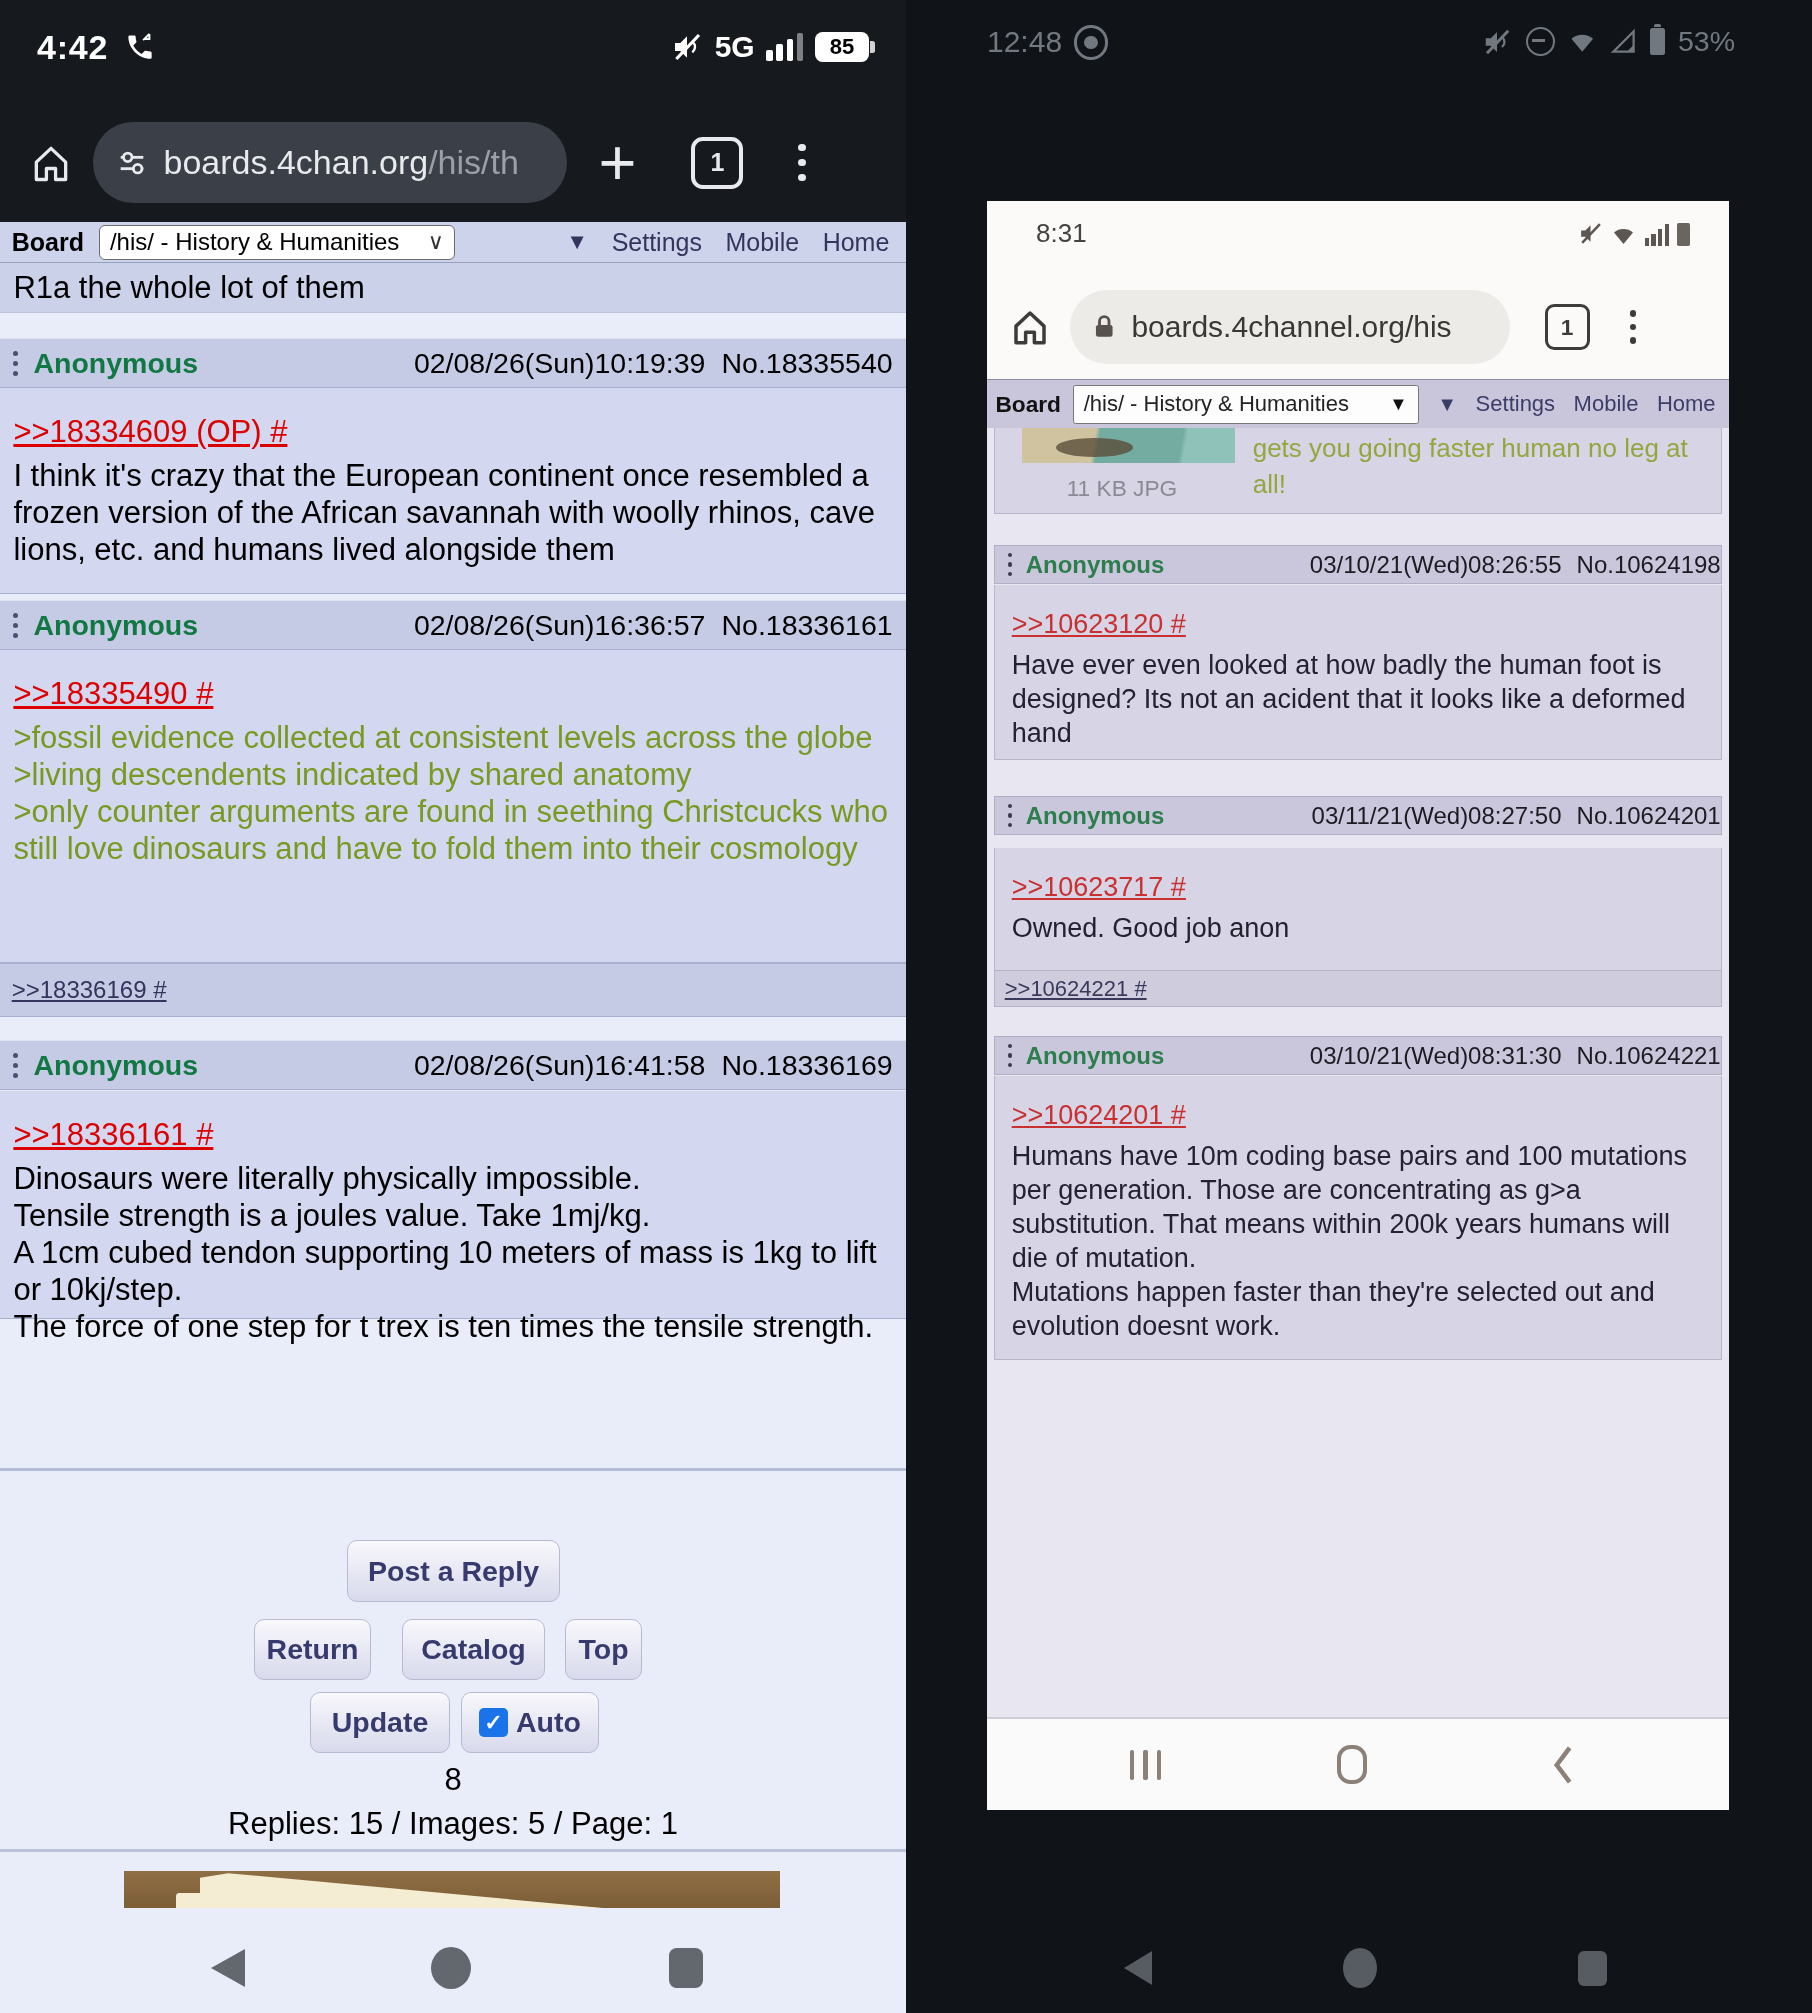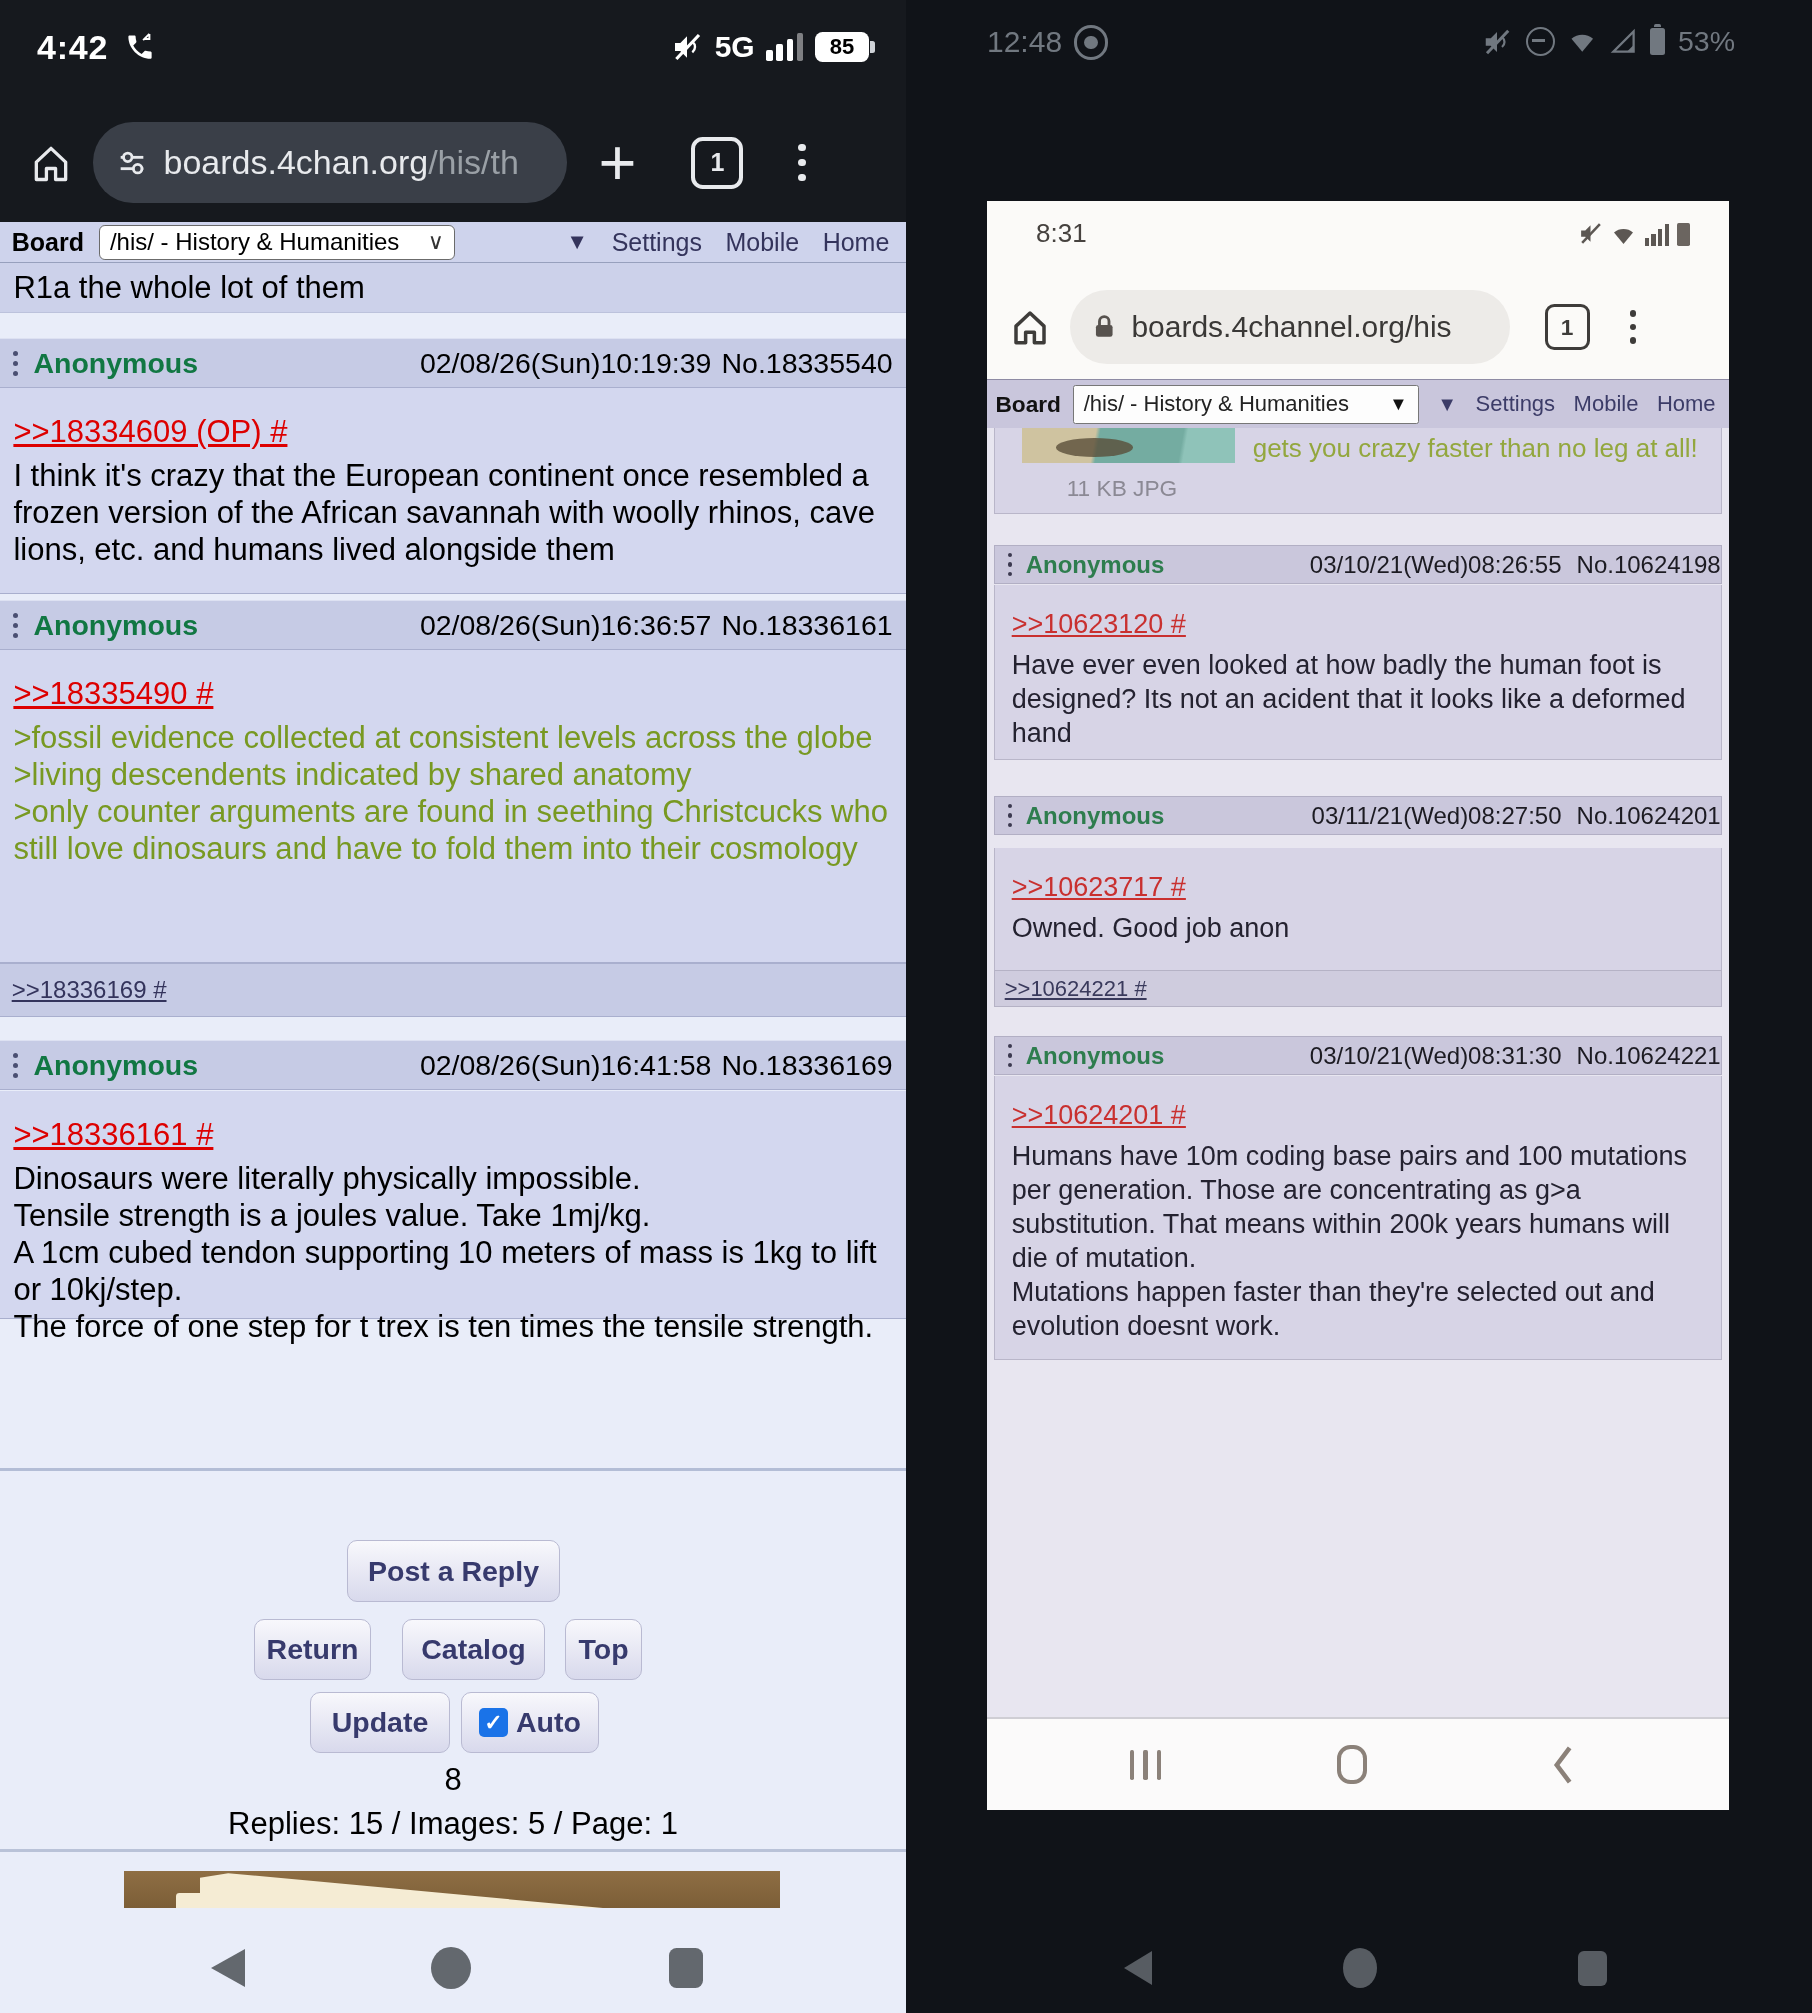--- a/index.html
+++ b/index.html
@@ -41,21 +41,21 @@
   .b-links{margin-left:auto;display:flex;align-items:center;gap:23.5px;padding-right:6.7px;}
   .b-links .tri{color:#34345c;font-size:22px;}
   .b-link{color:#34345c;font-size:25px;}
   .l-optail{left:0;top:263px;width:906px;height:50px;background:#ccd1ea;border-bottom:1.7px solid #bcc2dc;
             font-size:31px;color:#000;padding:6.7px 0 0 13.4px;box-sizing:border-box;}
   .p-header{width:906px;background:#c6cbe5;border-top:1.7px solid #dde1f2;border-bottom:1.7px solid #a9afce;
             display:flex;align-items:center;box-sizing:border-box;}
   .pdots{display:flex;flex-direction:column;gap:5px;margin:0 0 0 13.4px;}
   .pdots i{width:5px;height:5px;border-radius:50%;background:#4a4f72;}
   .pname{margin-left:15px;font-weight:bold;color:#117743;}
-  .pdate{margin-left:auto;color:#000;display:flex;gap:10px;padding-right:13.4px;white-space:nowrap;}
+  .pdate{margin-left:auto;color:#000;display:flex;gap:16px;padding-right:13.4px;white-space:nowrap;}
   .l-ph{left:0;height:50px;font-size:28.5px;}
   .l-ph .pname{font-size:28.5px;}
   .p-body{left:0;width:906px;background:#d3d7ef;border-bottom:1.7px solid #a9afce;box-sizing:border-box;
           padding:25px 17px 0 13.4px;font-size:31px;line-height:37px;color:#000;}
   .quote{color:#dd0000;text-decoration:underline;display:inline-block;margin-bottom:6.7px;}
   .green{color:#789922;}
   .bl-row{left:0;width:906px;height:54px;background:#c6cbe5;border-top:1.7px solid #a9afce;border-bottom:1.7px solid #a9afce;
           display:flex;align-items:center;padding-left:11.7px;box-sizing:border-box;}
   .bl-link{font-size:24px;color:#34345c;text-decoration:underline;}
   .hr{left:0;width:906px;height:2.5px;background:#b3bdd6;}
@@ -399,21 +399,21 @@
       </div>
     </div>
 
     <div class="abs i-page">
 
       <div class="ip-block" style="top:0;height:86px;border-top:none;">
         <div class="thumb">
             <div class="blob"></div>
           </div>
         <span class="i-fileinfo">11 KB JPG</span>
-        <div class="i-green">gets you crazy faster than no leg at all!</div>
+        <div class="i-green">gets you going faster human no leg at all!</div>
       </div>
 
       <div class="ip-header" style="top:117px;">
         <span class="pdots">
             <i></i>
             <i></i>
             <i></i>
           </span>
         <span class="pname">Anonymous</span>
         <span class="pdate">

